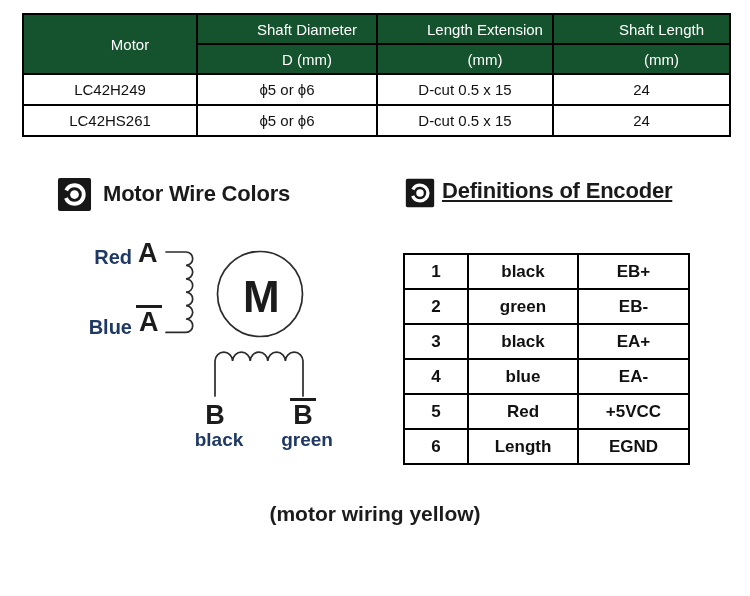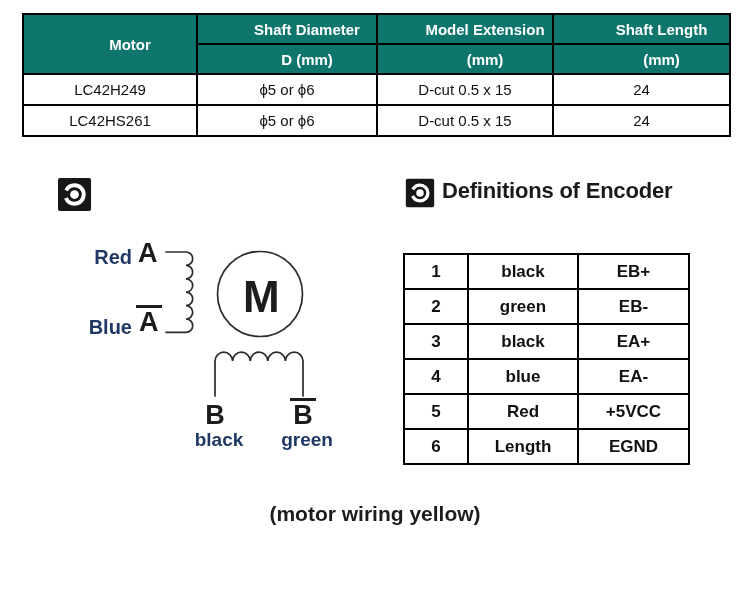--- a/index.html
+++ b/index.html
@@ -3,21 +3,21 @@
 <meta charset="utf-8">
 <style>
   * { margin:0; padding:0; box-sizing:border-box; }
   html,body { background:#fff; }
   body { font-family:"Liberation Sans", sans-serif; color:#1a1a1a; }
   .page { position:relative; width:750px; height:596px; background:#ffffff; overflow:hidden; }
 
   
   table.spec { position:absolute; left:22px; top:13px; width:707px; border-collapse:collapse; table-layout:fixed; }
   table.spec th, table.spec td { border:2px solid #000; text-align:center; vertical-align:middle; }
-  table.spec th { background:#0f766e; color:#fff; font-size:15px; font-weight:bold; height:30px;padding-left:40px; }
+  table.spec th { background:#14532d; color:#fff; font-size:15px; font-weight:normal; height:30px;padding-left:40px; }
   table.spec td { font-size:15px; font-weight:normal; color:#111; height:31px; background:#fff; }
 
   
   .sec-head { position:absolute; display:flex; align-items:flex-start; }
   .sec-head .ttl { font-size:22px; font-weight:600; color:#1a1a1a; line-height:25px; letter-spacing:-0.2px; }
   .icon-box { flex:0 0 auto; }
 
   
   .lbl { position:absolute; }
   .wirecolor { font-size:20px; font-weight:600; color:#1F3864; }
@@ -47,21 +47,21 @@
     <colgroup>
       <col style="width:174px">
         <col style="width:180px">
         <col style="width:176px">
         <col style="width:177px">
     </colgroup>
     <tbody>
       <tr>
         <th rowspan="2">Motor</th>
         <th>Shaft Diameter</th>
-        <th>Model Extension</th>
+        <th>Length Extension</th>
         <th>Shaft Length</th>
       </tr>
       <tr>
         <th>D (mm)</th>
         <th>(mm)</th>
         <th>(mm)</th>
       </tr>
       <tr>
         <td>LC42H249</td>
         <td>ϕ5 or ϕ6</td>
@@ -78,31 +78,32 @@
   </table>
 
   <div class="sec-head" style="left:57px; top:177px;">
     <span class="icon-box">
       <svg width="35" height="35" viewBox="0 0 36 36">
         <rect x="1" y="1" width="34" height="34" rx="2" fill="#171717"></rect>
         <circle cx="18" cy="18" r="9.5" fill="none" stroke="#ffffff" stroke-width="4" stroke-dasharray="26 8 26 0"></circle>
         <circle cx="18" cy="18" r="4.5" fill="#ffffff"></circle>
       </svg>
     </span>
+    <span class="ttl" style="margin:4px 0 0 11px;">Motor Wire Colors</span>
   </div>
 
   <div class="sec-head" style="left:405px; top:178px;">
     <span class="icon-box">
       <svg width="30" height="30" viewBox="0 0 36 36">
         <rect x="1" y="1" width="34" height="34" rx="2" fill="#171717"></rect>
         <circle cx="18" cy="18" r="9.5" fill="none" stroke="#ffffff" stroke-width="4" stroke-dasharray="26 8 26 0"></circle>
         <circle cx="18" cy="18" r="4.5" fill="#ffffff"></circle>
       </svg>
     </span>
-    <span class="ttl" style="margin:0 0 0 7px;">
+    <span class="ttl" style="margin:0 0 0 7px;text-decoration:underline;">
       <span style="display:block;">Definitions of Encoder</span>
     </span>
   </div>
 
   <svg class="diagram" width="750" height="596" viewBox="0 0 750 596">
     <g fill="none" stroke="#2b2b2b" stroke-width="1.7" stroke-linecap="round">
       <path d="M 166 252 H 186
         a 6.7 6.7 0 0 1 0 13.4 a 6.7 6.7 0 0 1 0 13.4 a 6.7 6.7 0 0 1 0 13.4
         a 6.7 6.7 0 0 1 0 13.4 a 6.7 6.7 0 0 1 0 13.4 a 6.7 6.7 0 0 1 0 13.4
         H 166"></path>

